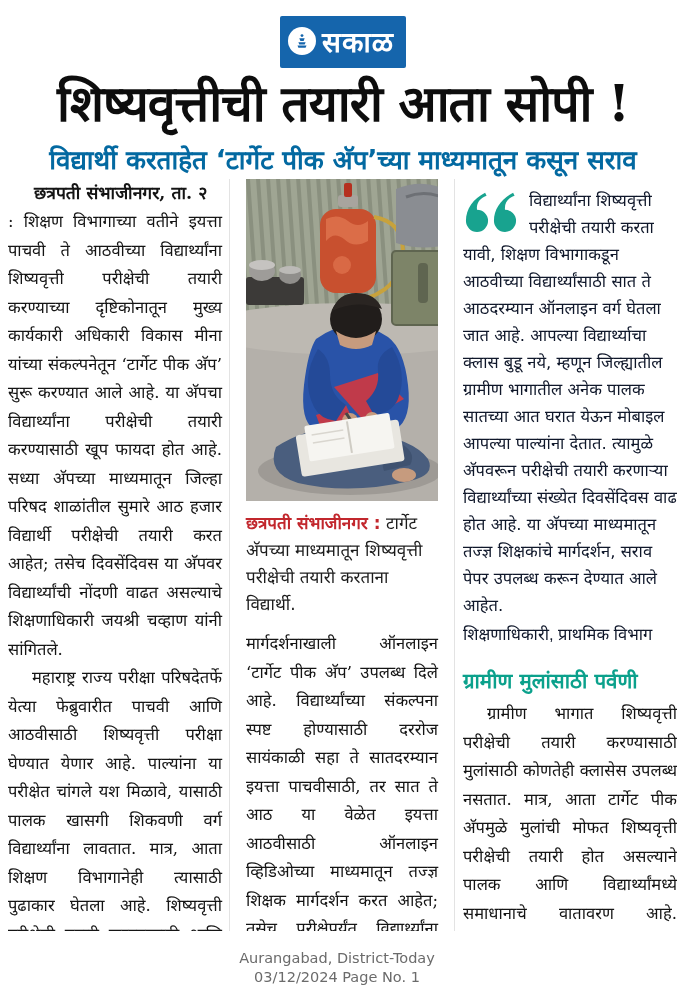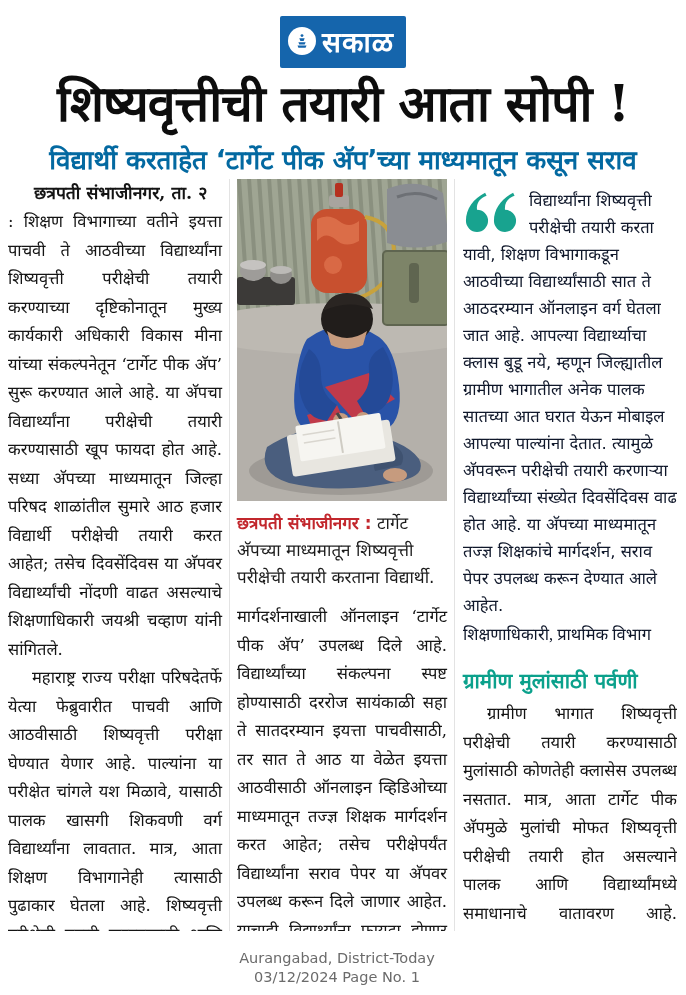--- a/index.html
+++ b/index.html
@@ -22,21 +22,21 @@
   .subheadline {
     text-align:center; font-weight:bold; font-size:26px; color:#0369a1;
     font-family:"DejaVu Sans", sans-serif; margin-top:10px; padding:0 6px;
   }
 
   .columns {
     display:flex; gap:0; padding:0 8px; margin-top:2px; height:752px; overflow:hidden;
   }
   .col { overflow:hidden; }
   .col-1 { width:221px; padding-right:7px; }
-  .col-2 { width:226px; padding:0 7px; border-left:1px solid #e3e3e3; border-right:1px solid #e3e3e3; }
+  .col-2 { width:226px; padding:0 16px; border-left:1px solid #e3e3e3; border-right:1px solid #e3e3e3; }
   .col-3 { width:222px; padding-left:8px; }
 
   .dateline { font-weight:bold; font-size:17.5px; text-indent:26px; line-height:29px; }
   .body-text { font-size:16.5px; line-height:28.5px; text-align:justify; }
   .indented { text-indent:24px; }
 
   .photo-wrap { width:100%; height:322px; overflow:hidden; background:#9aa08e; }
   .photo-wrap svg { display:block; }
 
   .caption { margin-top:9px; font-family:"DejaVu Sans", sans-serif; font-size:17px;
@@ -44,21 +44,21 @@
   .caption .loc { color:#c2272d; }
   .caption .cap-rest { font-weight:normal; }
 
   .col2-body { margin-top:12px; }
 
   .quote-block { font-family:"DejaVu Sans", sans-serif; font-size:16.5px;
     line-height:27px; color:#0f172a; padding-top:8px; }
   .quote-mark { float:left; margin:4px 10px 0 0; }
   .attribution-name { font-family:"DejaVu Sans", sans-serif; font-weight:bold;
     font-size:18px; margin-top:6px; }
-  .attribution-title { font-family:Liberation Serif, serif; font-size:16.5px; margin-top:2px; }
+  .attribution-title { font-family:Liberation Sans, sans-serif; font-size:16.5px; margin-top:2px; }
 
   .section-heading { color:#0ba18c; font-weight:bold; font-size:20.5px;
     margin-top:20px; line-height:26px; }
   .col3-body { margin-top:6px; }
 
   .footer { position:absolute; left:0; right:12px; bottom:8px; text-align:center;
     font-family:"DejaVu Sans", sans-serif; font-size:14.5px; color:#6b6b6b; line-height:19px; }
 </style>
 </head>
 <body>

